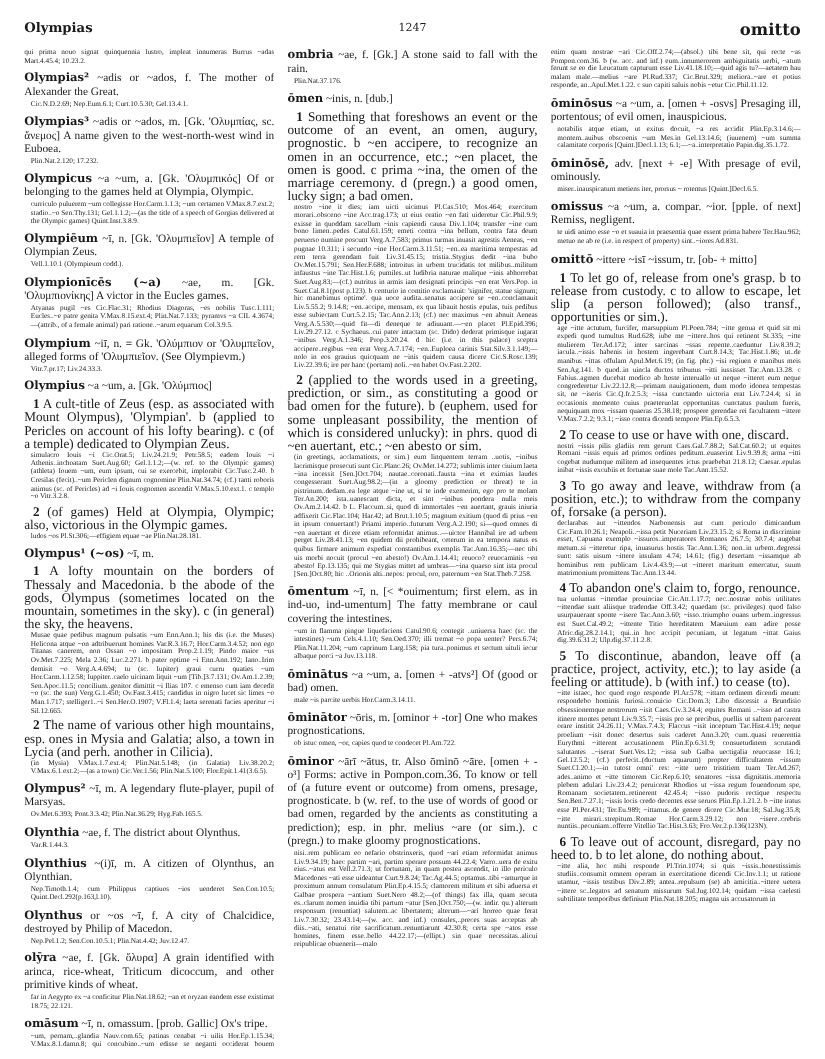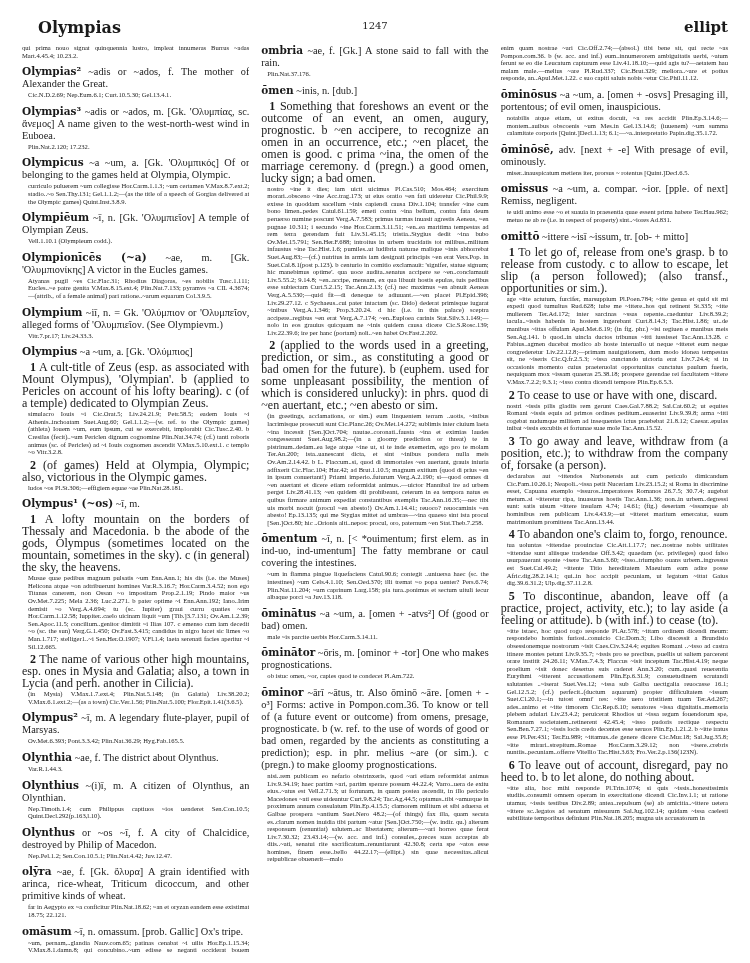--- a/index.html
+++ b/index.html
@@ -1,37 +1,37 @@
 <!DOCTYPE html>
 <html><head>
 <meta charset="utf-8">
 <style>
   html, body { margin: 0; padding: 0; background: #ffffff; }
   body { width: 750px; height: 963px; overflow: hidden; position: relative; color: #1a1a1a; font-family: "DejaVu Serif", "Liberation Serif", serif; }
   .header { position: absolute; top: 18px; left: 22px; right: 22px; height: 22px; }
-  .hdr-left { position: absolute; left: 16px; top: 0; font-family: "DejaVu Serif", serif; font-weight: bold; font-size: 16px; }
+  .hdr-left { position: absolute; left: 0; top: 0; font-family: "DejaVu Serif", serif; font-weight: bold; font-size: 12px; }
   .hdr-center { position: absolute; left: 0; right: 0; top: 2px; text-align: center; font-size: 10px; }
   .hdr-right { position: absolute; right: 0; top: 0; font-family: "DejaVu Serif", serif; font-weight: bold; font-size: 15px; }
   .cols { position: absolute; top: 44px; left: 22px; right: 22px; bottom: 10px; display: flex; gap: 12px; }
   .col { flex: 1 1 0; overflow: hidden; }
   .entry { margin-bottom: 6px; }
   .def { font-family: "Liberation Serif", serif; font-size: 10.3px; line-height: 12px; text-align: justify; margin: 0; }
   .def .hw { font-family: "DejaVu Serif", serif; font-weight: bold; font-size: 10.5px; }
   .cite { font-family: "Liberation Serif", serif; font-size: 6.6px; line-height: 7.6px; text-align: justify; margin: 1px 0 0 6px; color: #222; }
   .cont { font-family: "Liberation Serif", serif; font-size: 6.6px; line-height: 7.6px; text-align: justify; margin: 0 0 6px 0; color: #222; }
   .sense { font-family: "Liberation Serif", serif; font-size: 12px; line-height: 12px; text-align: justify; margin: 3px 0 0 0; text-indent: 8px; }
   .sense .num { font-weight: bold; }
 </style>
 </head>
 <body>
 
 <div class="header">
   <div class="hdr-left">Olympias</div>
   <div class="hdr-center">1247</div>
-  <div class="hdr-right">ellipt</div>
+  <div class="hdr-right">omitto</div>
 </div>
 
 <div class="cols">
   <div class="col" id="col0">
       <p class="cont">qui prima nouo signat quinquennia lustro, impleat innumeras Burrus ~adas Mart.4.45.4; 10.23.2.</p>
       <div class="entry">
         <p class="def"><span class="hw">Olympias²</span> <span>~adis or ~ados, f. The mother of Alexander the Great.</span></p>
         <p class="cite">Cic.N.D.2.69; Nep.Eum.6.1; Curt.10.5.30; Gel.13.4.1.</p>
       </div>
       <div class="entry">

